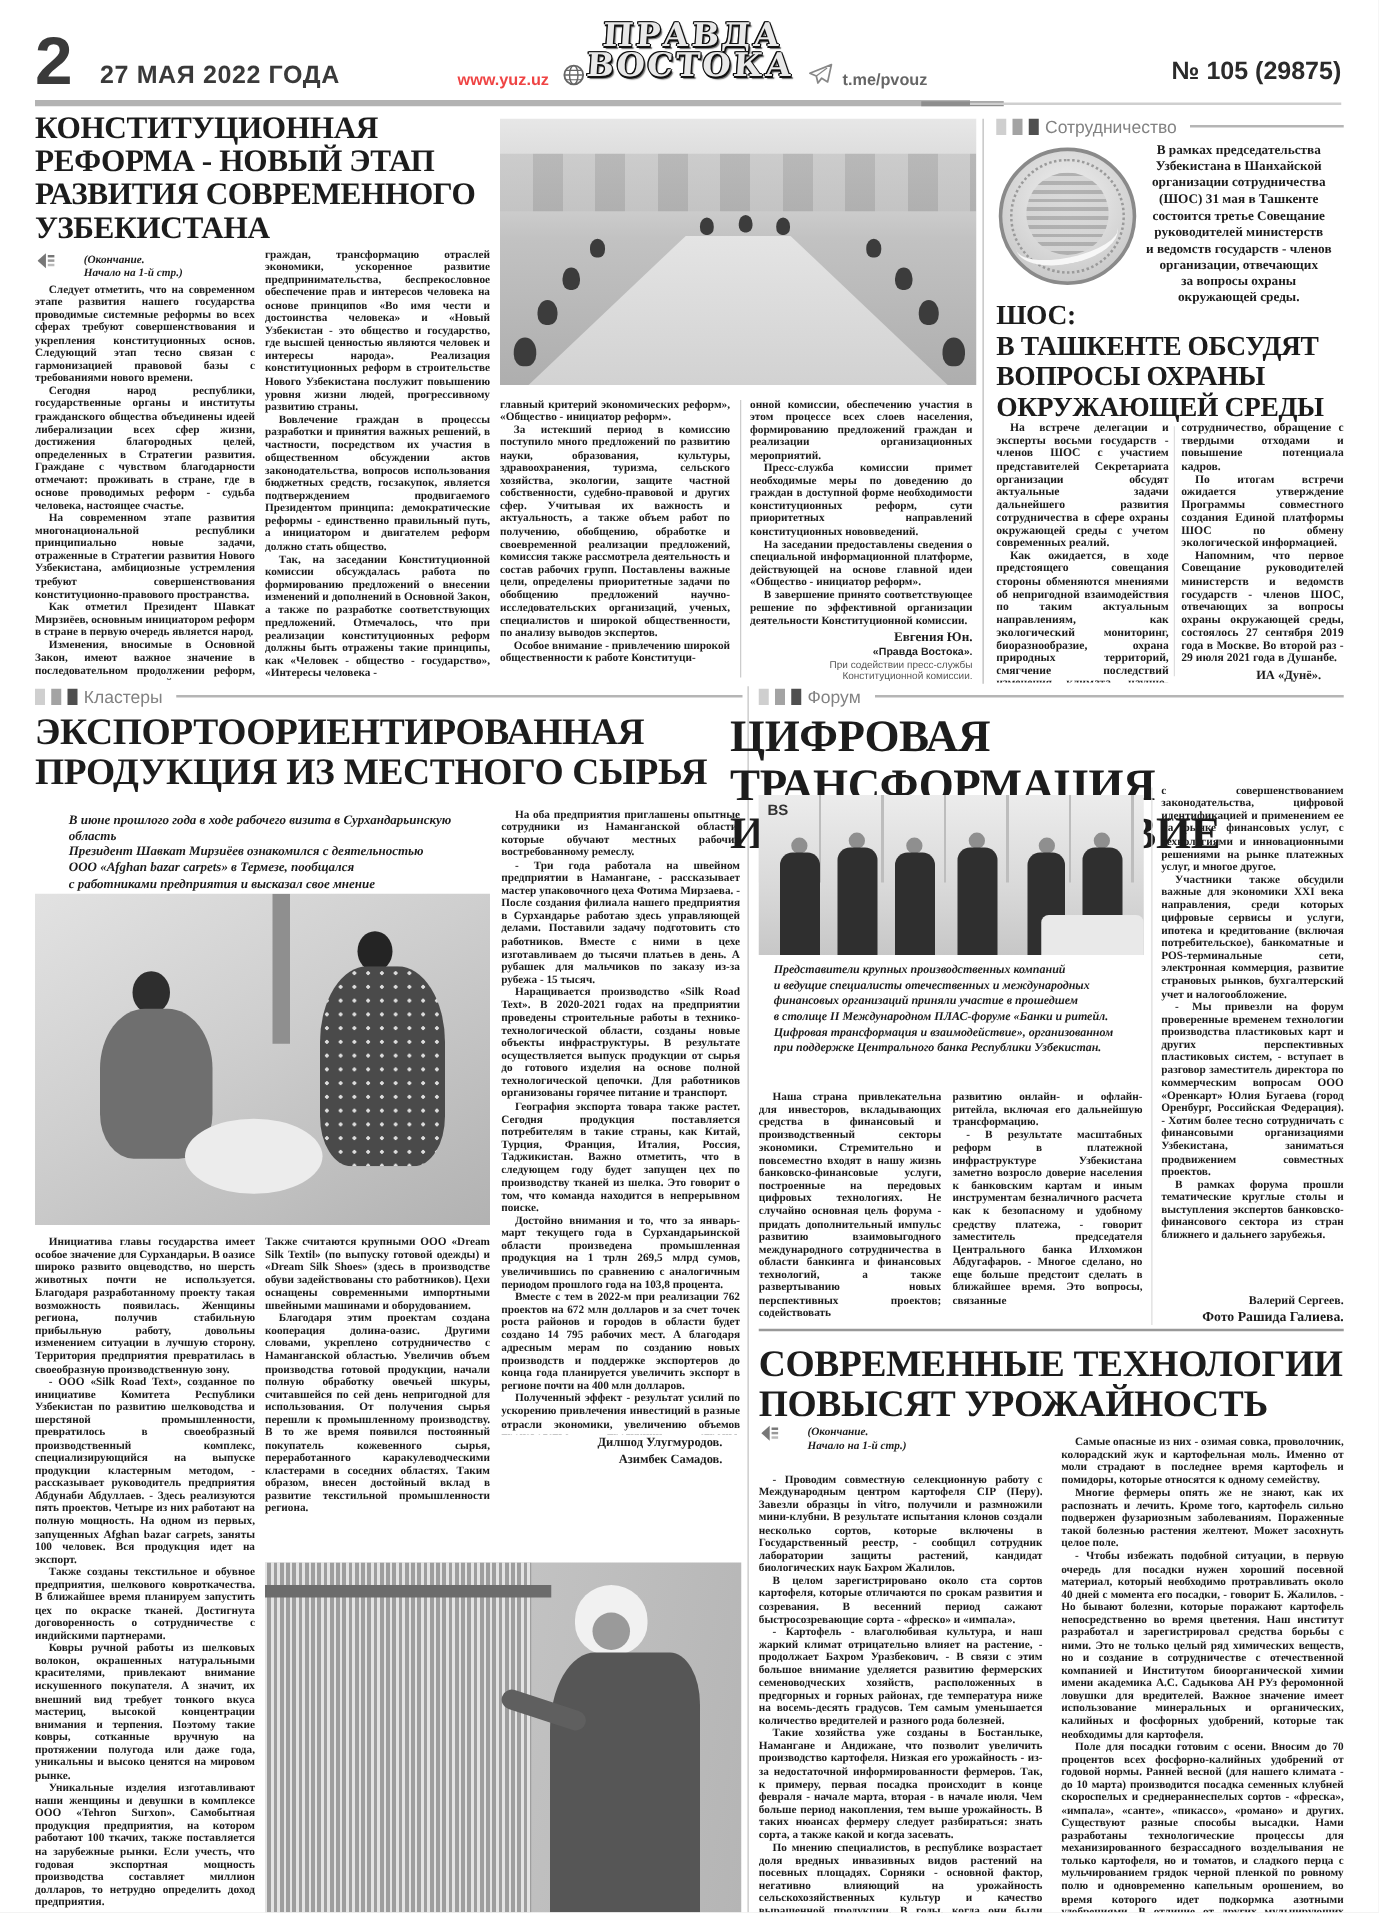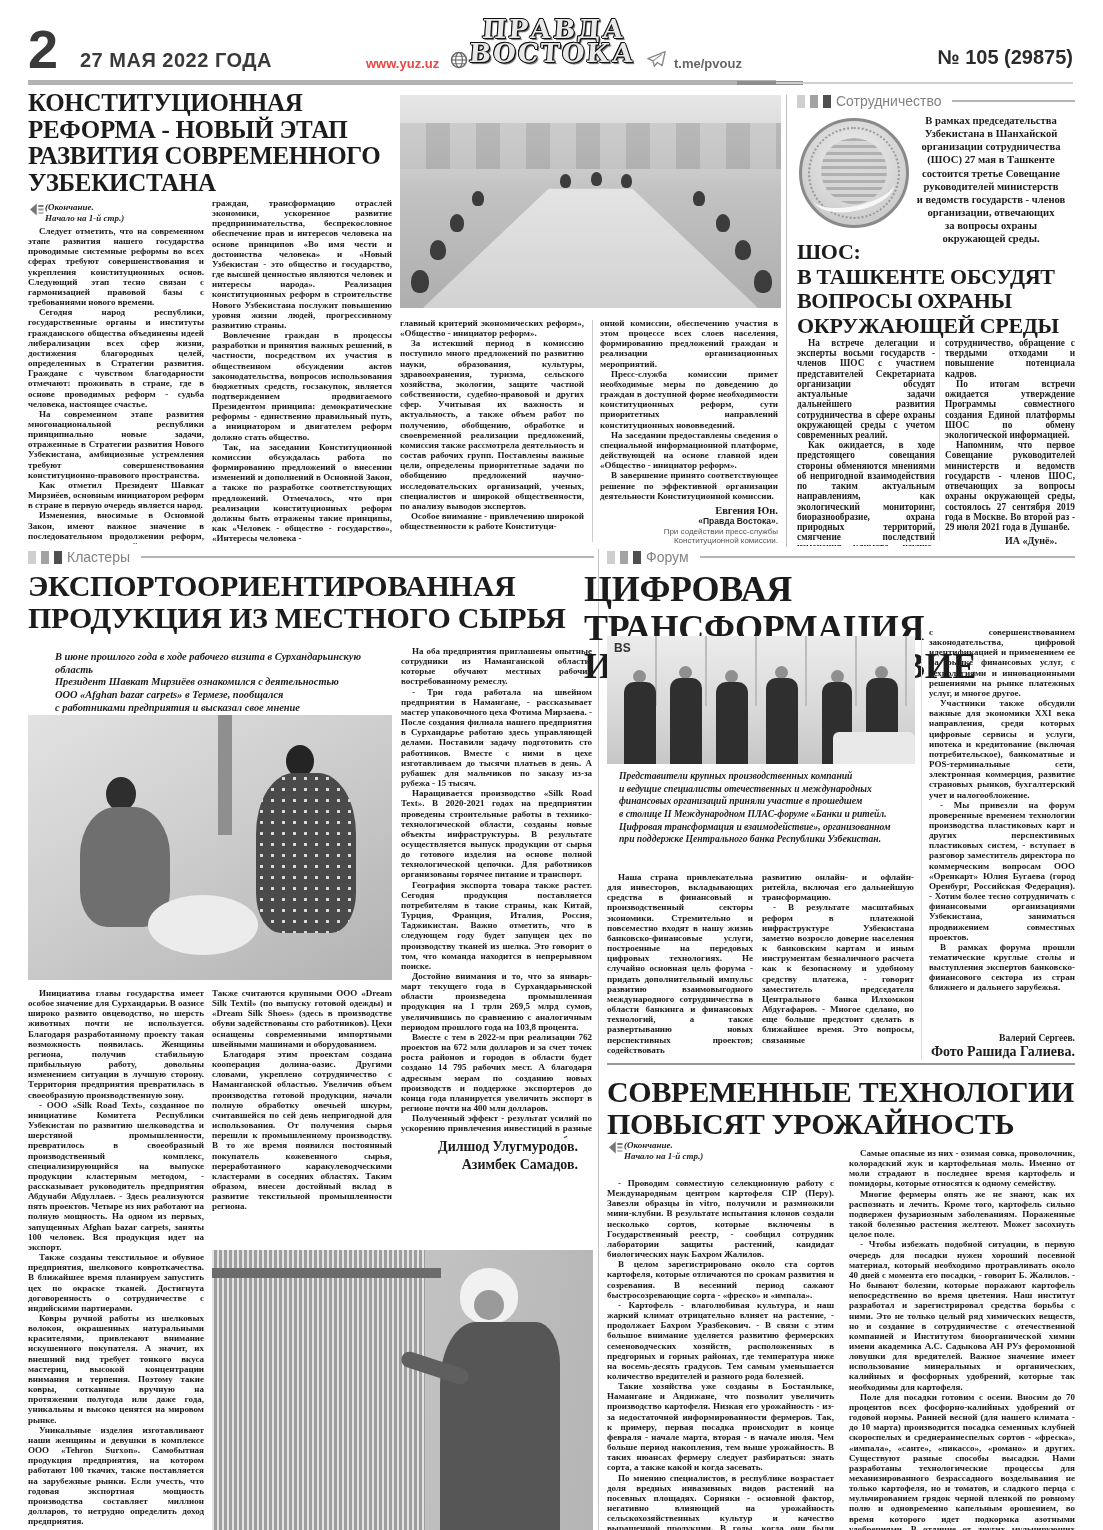--- a/index.html
+++ b/index.html
@@ -26,21 +26,21 @@
   .col{font-size:9px;line-height:1.13;text-align:justify;overflow:hidden;}
   .col p{margin:0;text-indent:11px;font-weight:bold;}
   .col p.cont{text-indent:0;}
   .flexcol{display:flex;flex-direction:column;}
   .flexcol .paras{flex:1 1 auto;overflow:hidden;}
   .kicker{display:flex;align-items:center;gap:5px;font-family:"Liberation Sans",sans-serif;
           font-size:14px;color:#828282;}
   .kicker .sq{width:8px;height:13px;display:inline-block;}
   .sq1{background:#cfcfcf;} .sq2{background:#a3a3a3;} .sq3{background:#4f4f4f;}
   .kicker .kline{flex:1;border-top:2px solid #b5b5b5;margin-left:6px;}
-  .contmark{display:flex;gap:0;align-items:flex-start;}
+  .contmark{display:flex;gap:22px;align-items:flex-start;}
   .cont-text{font-style:italic;font-weight:bold;font-size:9px;line-height:1.18;white-space:pre-line;}
   .byl{font-weight:bold;text-align:right;}
   
   #c-headline{left:28px;top:90px;width:372px;font-size:25px;line-height:1.06;}
   #c-cont{left:30px;top:202px;}
   #c-col1{left:28px;top:226px;width:176px;height:318px;}
   #c-col2{left:212px;top:198px;width:180px;height:347px;}
   #c-col3{left:400px;top:318px;width:184px;height:227px;}
   #c-col4{left:600px;top:318px;width:178px;height:227px;}
   #c-colrule{left:592px;top:320px;width:1px;height:222px;background:#ccc;}
@@ -58,34 +58,34 @@
   #sb-colrule{left:939px;top:341px;width:1px;height:200px;background:#ddd;}
   #sb-byl{font-size:10px;padding-right:18px;}
   
   #cl-kicker{left:28px;top:549px;width:566px;}
   #cl-headline{left:28px;top:570px;width:566px;font-size:30px;line-height:1.07;}
   #cl-lede{left:55px;top:651px;width:345px;font-weight:bold;font-style:italic;font-size:10.4px;
            line-height:1.22;white-space:pre-line;}
   #cl-colL{left:28px;top:988px;width:176px;height:542px;}
   #cl-colM{left:212px;top:988px;width:180px;height:254px;}
   #cl-colR{left:401px;top:646px;width:191px;height:528px;}
-  #cl-byl{font-size:14px;padding-right:14px;line-height:1.3;}
+  #cl-byl{font-size:10px;padding-right:14px;line-height:1.3;}
   #v-rule-mid{left:598px;top:549px;width:1px;height:981px;background:#c4c4c4;}
   
   #f-kicker{left:607px;top:549px;width:468px;}
   #f-headline{left:584px;top:570px;width:468px;font-size:36px;line-height:1.07;}
   #f-caption{left:607px;top:770px;width:308px;font-weight:bold;font-style:italic;font-size:9.6px;
              line-height:1.32;padding-left:12px;white-space:pre-line;}
   #f-col1{left:607px;top:872px;width:146px;height:188px;}
   #f-col2{left:762px;top:872px;width:152px;height:188px;}
   #f-col3{left:929px;top:627px;width:146px;height:433px;}
   #f-colrule{left:921px;top:630px;width:1px;height:430px;background:#ddd;}
   #f-hrule{left:607px;top:1063px;width:468px;height:2px;background:#999;}
   #f-byl{font-size:9.5px;line-height:1.3;}
-  #f-byl2{font-size:14px;}
+  #f-byl2{font-size:11px;}
   
   #t-headline{left:607px;top:1076px;width:468px;font-size:30px;line-height:1.05;}
   #t-cont{left:609px;top:1140px;}
   #t-col1{left:607px;top:1178px;width:227px;height:352px;}
   #t-col2{left:849px;top:1148px;width:226px;height:382px;}
   
   .photo{position:absolute;overflow:hidden;background:#c4c4c4;}
   .pb{position:absolute;background:#3c3c3c;border-radius:50% 50% 42% 42%;}
   #photo-meeting{left:400px;top:95px;width:381px;height:213px;
     background:linear-gradient(#e7e7e7 0%,#d9d9d9 20%,#c2c2c2 45%,#aeaeae 100%);}
@@ -231,21 +231,21 @@
     <span class="kline"></span>
   </div>
   <div class="abs" id="sco-logo">
     <div id="sco-ring"></div>
     <div id="sco-globe"></div>
     <div id="sco-swoosh"></div>
   </div>
   <div class="abs" id="sb-intro">В рамках председательства
 Узбекистана в Шанхайской
 организации сотрудничества
-(ШОС) 27 мая в Ташкенте
+(ШОС) 31 мая в Ташкенте
 состоится третье Совещание
 руководителей министерств
 и ведомств государств - членов
 организации, отвечающих
 за вопросы охраны
 окружающей среды.</div>
   <h2 class="abs headline" id="sb-headline" style="margin:0">ШОС:
 В ТАШКЕНТЕ ОБСУДЯТ
 ВОПРОСЫ ОХРАНЫ
 ОКРУЖАЮЩЕЙ СРЕДЫ</h2>

